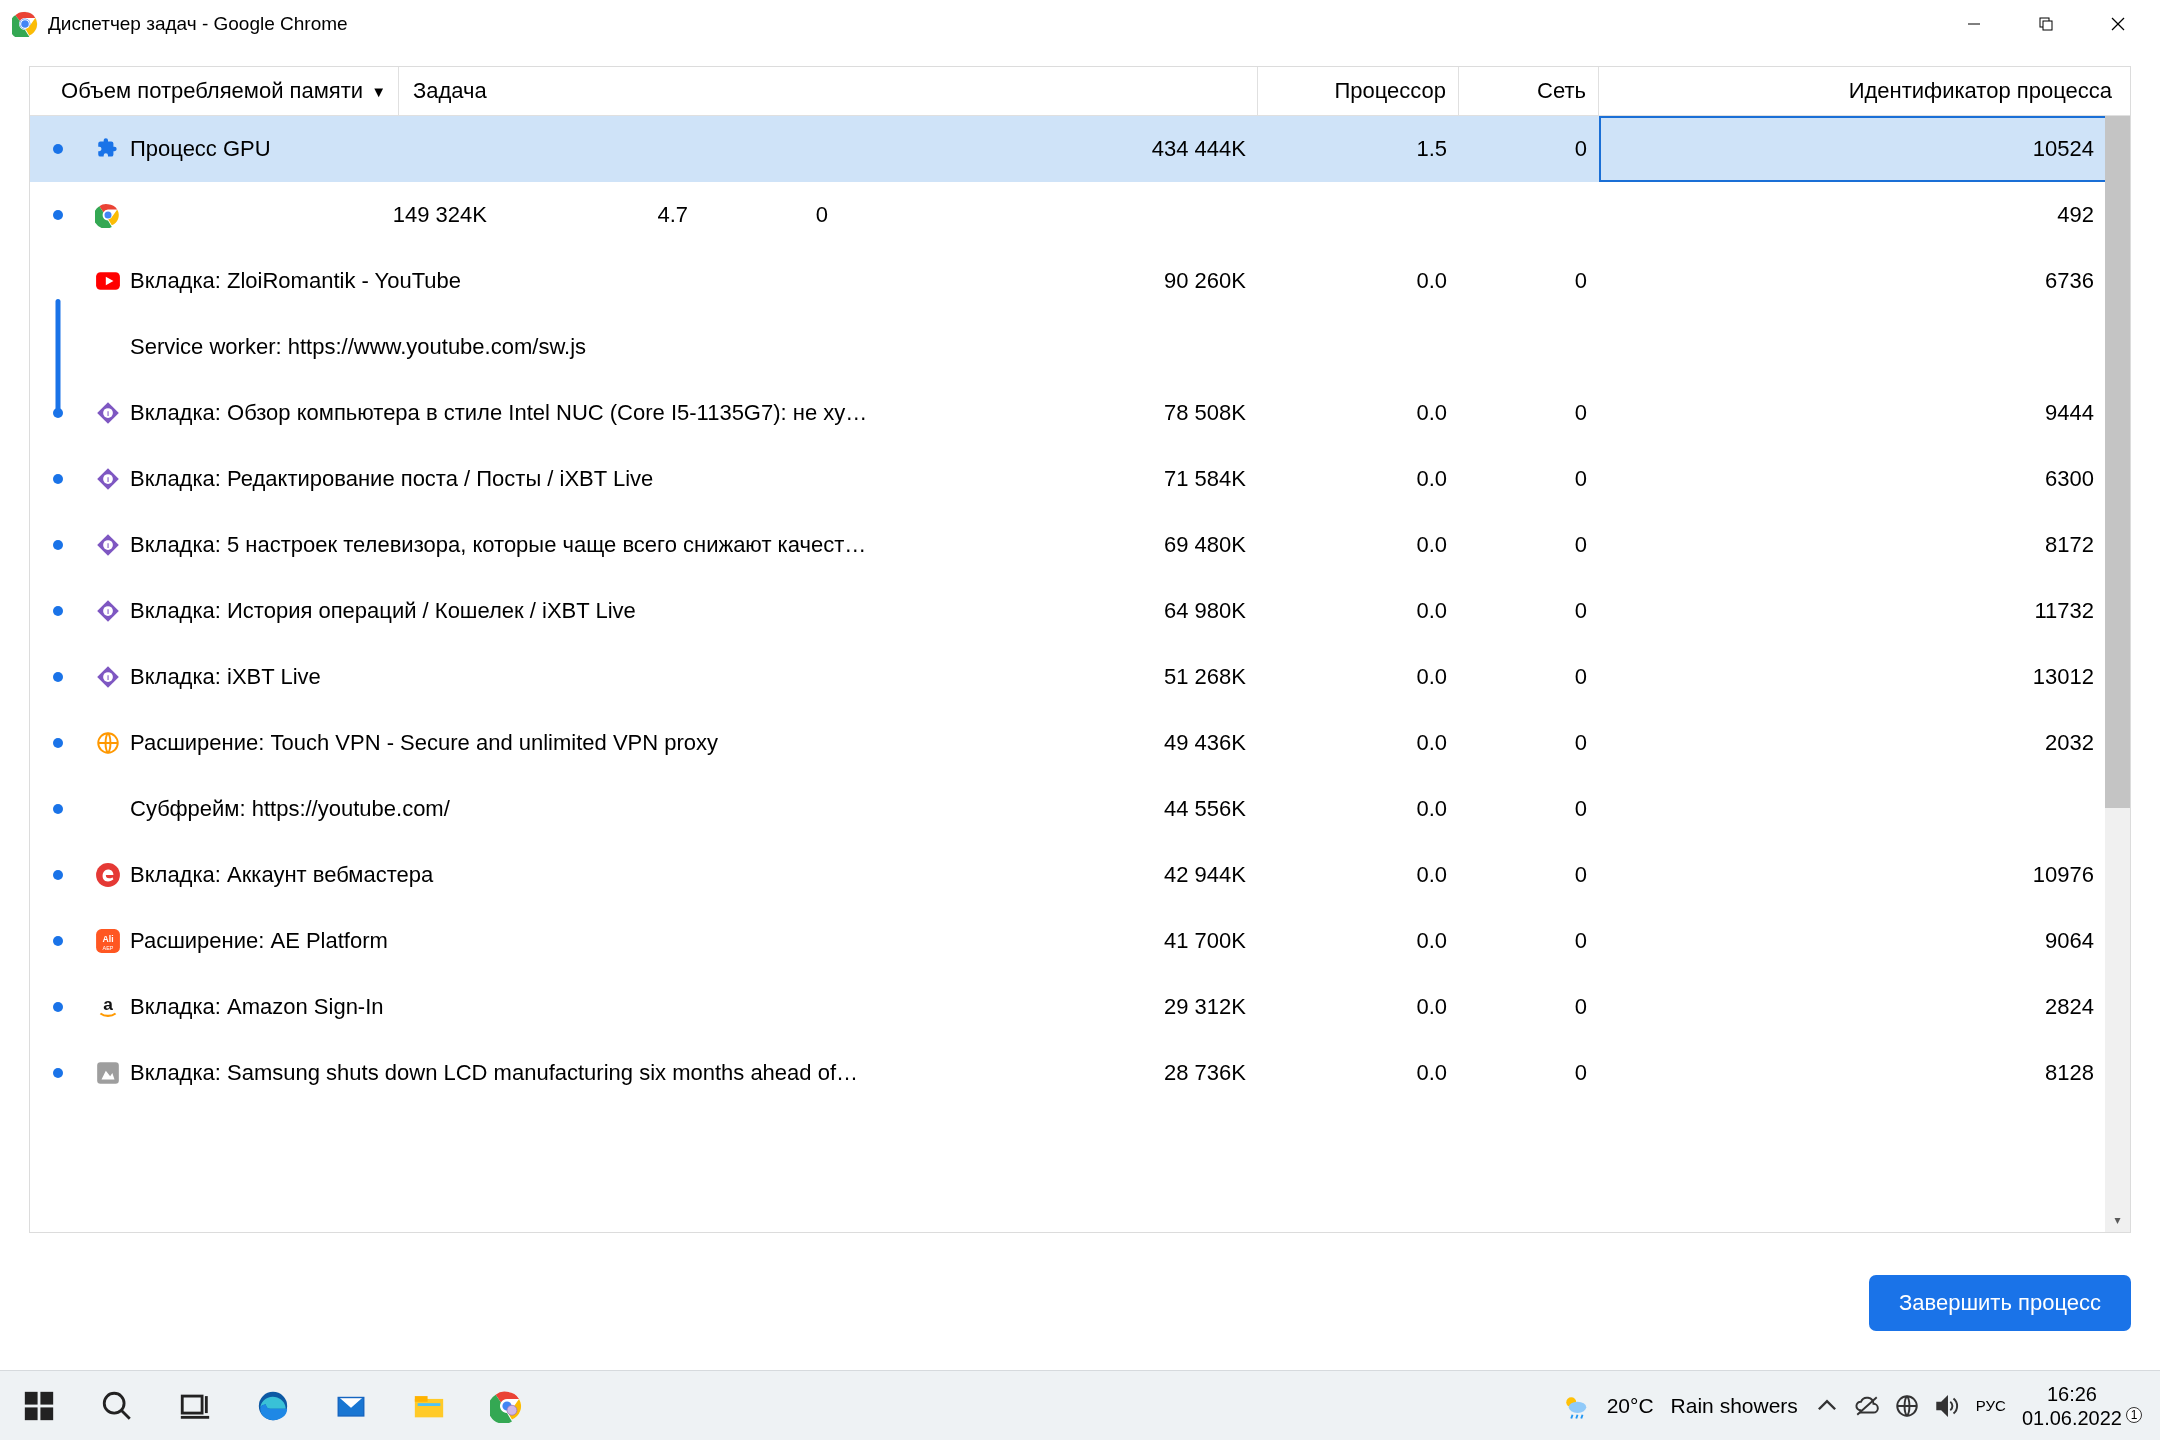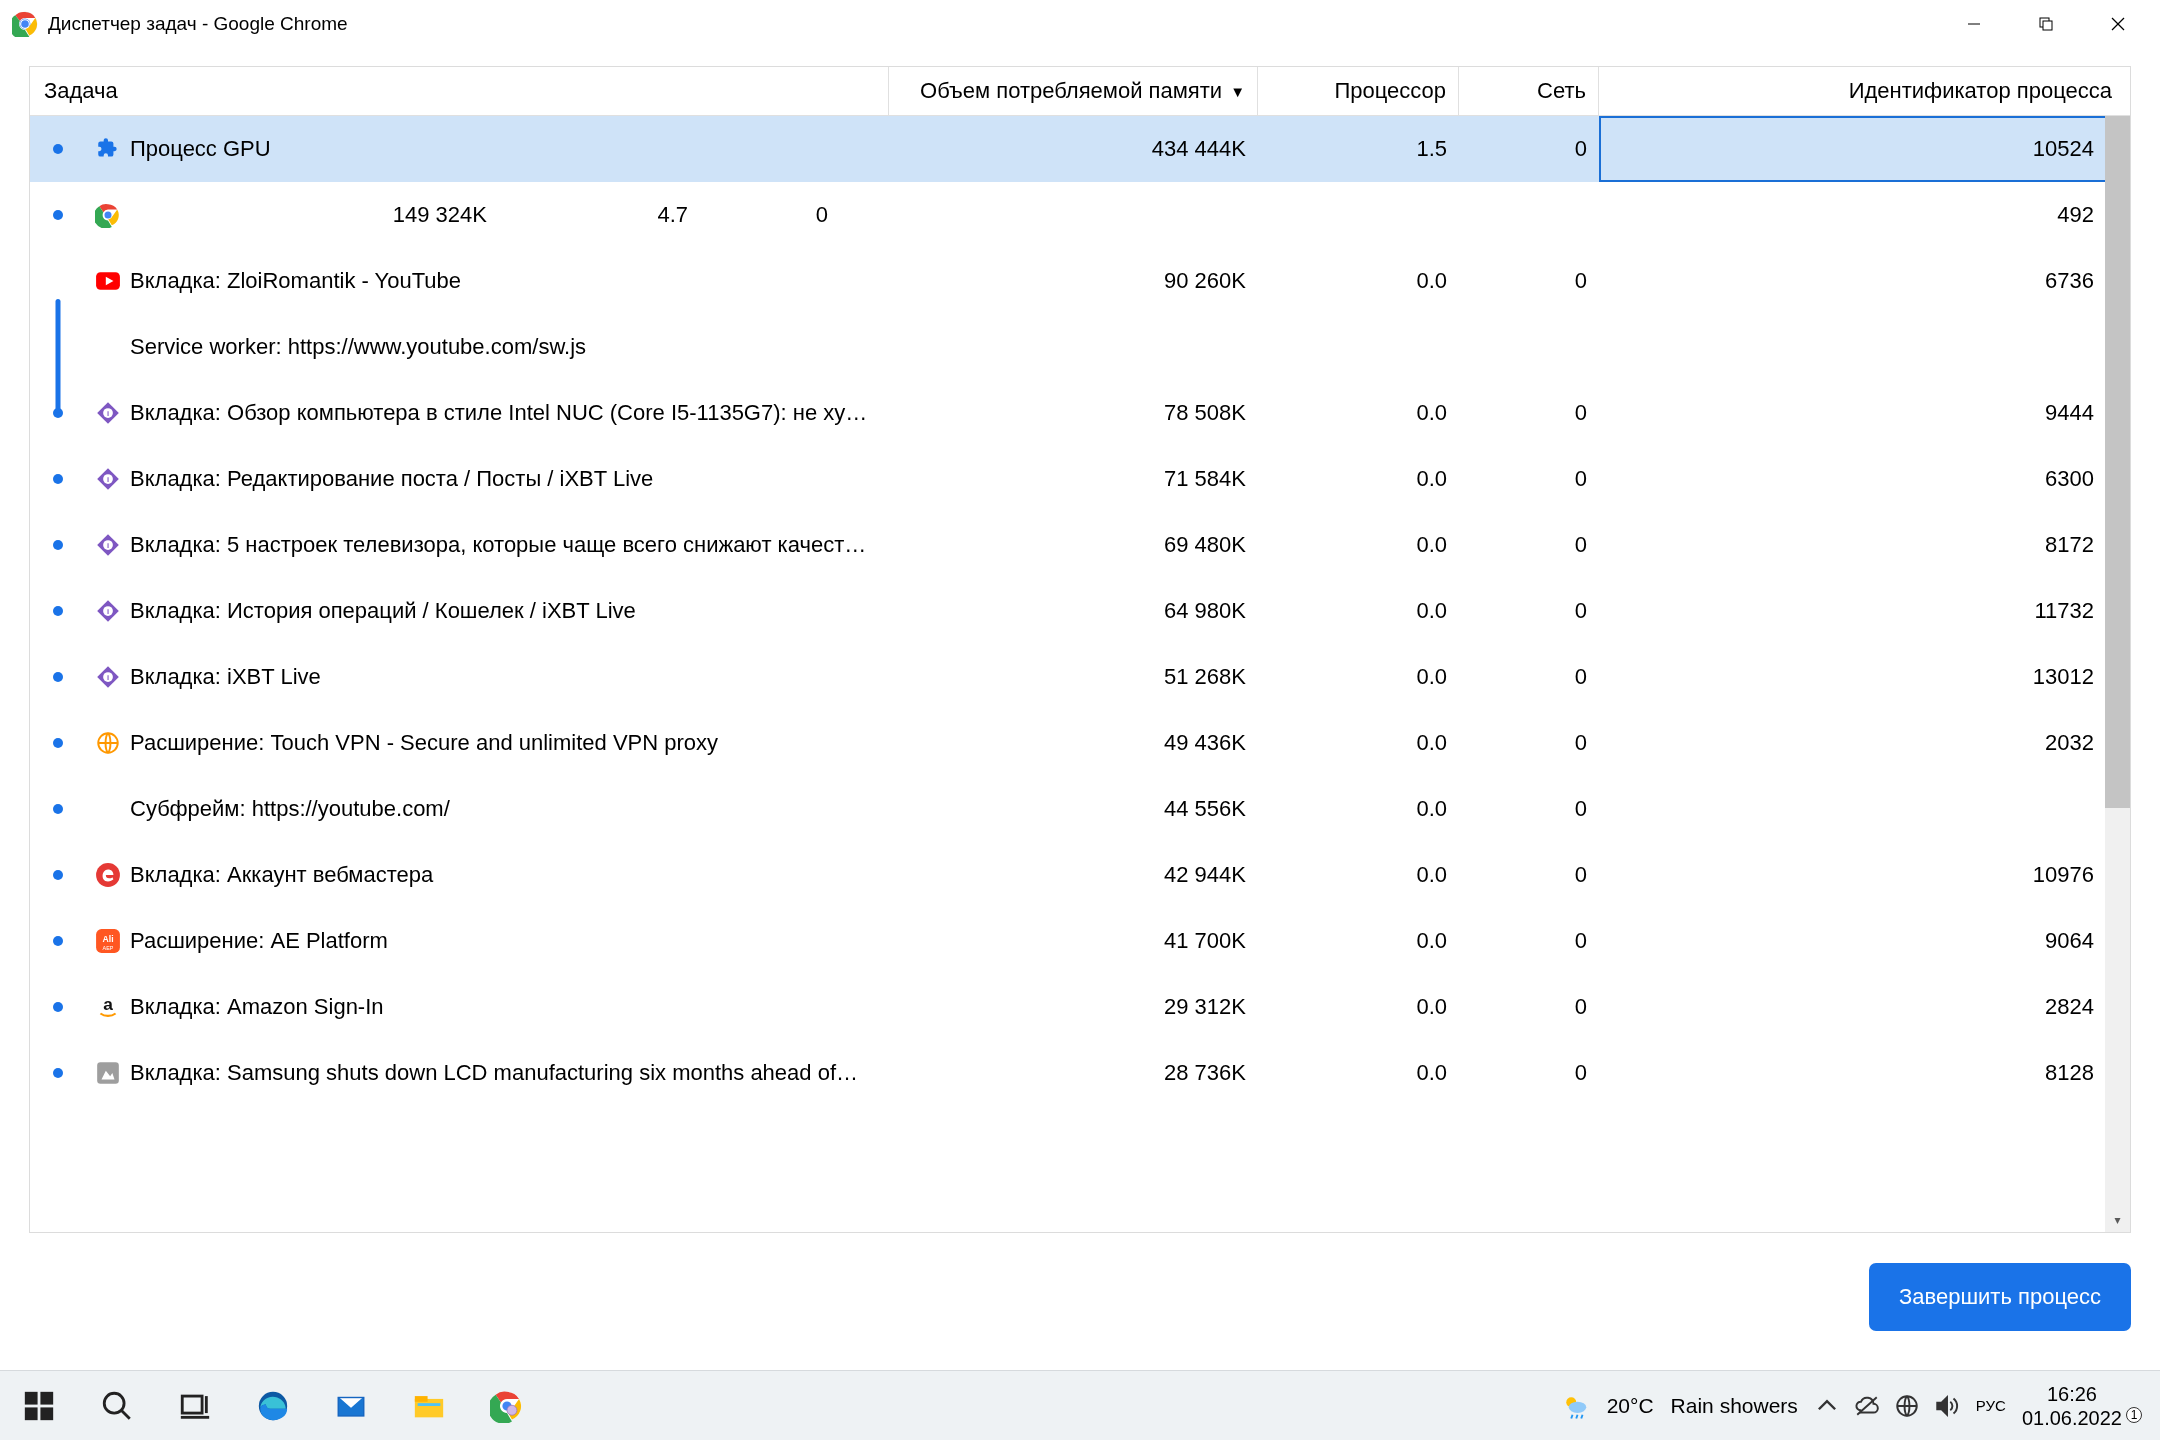--- a/index.html
+++ b/index.html
@@ -38,21 +38,21 @@
   .row .netcol  { flex: 0 0 140px; text-align: right; padding-right: 12px; }
   .row .pidcell { flex: 1 1 auto;  text-align: right; padding-right: 18px; margin-right: 18px; height: 100%; display:flex; align-items:center; justify-content:flex-end; }
   .row.group-lead .bullet { position: relative; }
   .row.group-lead .bullet::after { content: ""; position: absolute; left: 50%; top: 18px; width: 5px; height: 114px; background: #1a73e8; border-radius: 3px; transform: translateX(-50%); }
 
   .vscroll { position: absolute; right: 0; top: 0; bottom: 0; width: 25px; background: #f0f0f0; }
   .vscroll .thumb { position: absolute; left: 0; right: 0; top: 0; height: 62%; background: #c4c4c4; }
   .vscroll .arrow { position: absolute; left: 0; right: 0; height: 24px; display:flex; align-items:center; justify-content:center; color:#5a5a5a; font-size:12px; }
   .vscroll .arrow.down { bottom: 0; }
 
-  .endbtn { position: absolute; right: 29px; bottom: 109px; background: #1a73e8; color: #fff; border-radius: 7px; height: 68px; display:flex; align-items:center; padding: 0 30px; font-size: 22px; }
+  .endbtn { position: absolute; right: 29px; bottom: 109px; background: #1a73e8; color: #fff; border-radius: 7px; height: 56px; display:flex; align-items:center; padding: 0 30px; font-size: 22px; }
 
   .taskbar { position: absolute; left: 0; right: 0; bottom: 0; height: 70px; background: #eef2f4; border-top: 1px solid #d6dadd; display:flex; align-items:center; }
   .tb-left { display:flex; align-items:center; height:100%; }
   .tb-item { width: 78px; height: 70px; display:flex; align-items:center; justify-content:center; }
   .tb-item svg, .tb-item .ico { width: 34px; height: 34px; }
   .tb-right { margin-left: auto; display:flex; align-items:center; gap: 16px; padding-right: 22px; height:100%; }
   .weather { display:flex; align-items:center; gap:17px; font-size: 21px; color:#000;justify-content:center; }
   .tray-icons { display:flex; align-items:center; gap:14px; }
   .tray-icons .ti { width:26px; height:26px; display:flex; align-items:center; justify-content:center; }
   .lang { font-size: 15px; }
@@ -89,26 +89,26 @@
   <div class="winbtn">
       <svg viewBox="0 0 16 16">
         <line x1="2" y1="2" x2="14" y2="14" stroke="#000" stroke-width="1.3"></line>
         <line x1="14" y1="2" x2="2" y2="14" stroke="#000" stroke-width="1.3"></line>
       </svg>
     </div>
 </div>
 
 <div class="content">
   <div class="headrow">
-    <div class="hdr task">
-        <span>Задача</span>
-      </div>
     <div class="hdr mem">
         <span>Объем потребляемой памяти</span>
         <span class="sort-ind">▼</span>
+      </div>
+    <div class="hdr task">
+        <span>Задача</span>
       </div>
     <div class="hdr cpu">
         <span>Процессор</span>
       </div>
     <div class="hdr net">
         <span>Сеть</span>
       </div>
     <div class="hdr pid">
         <span>Идентификатор процесса</span>
       </div>

